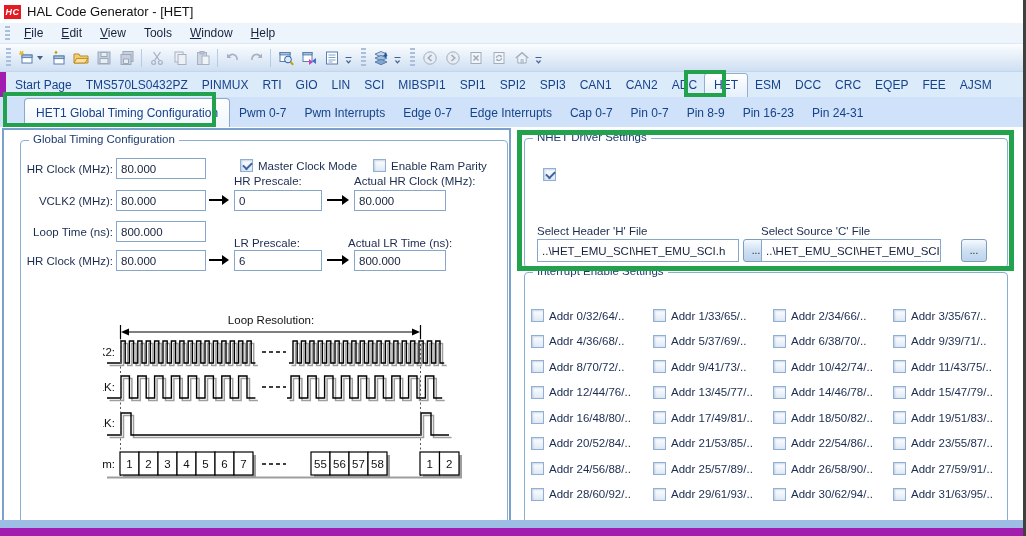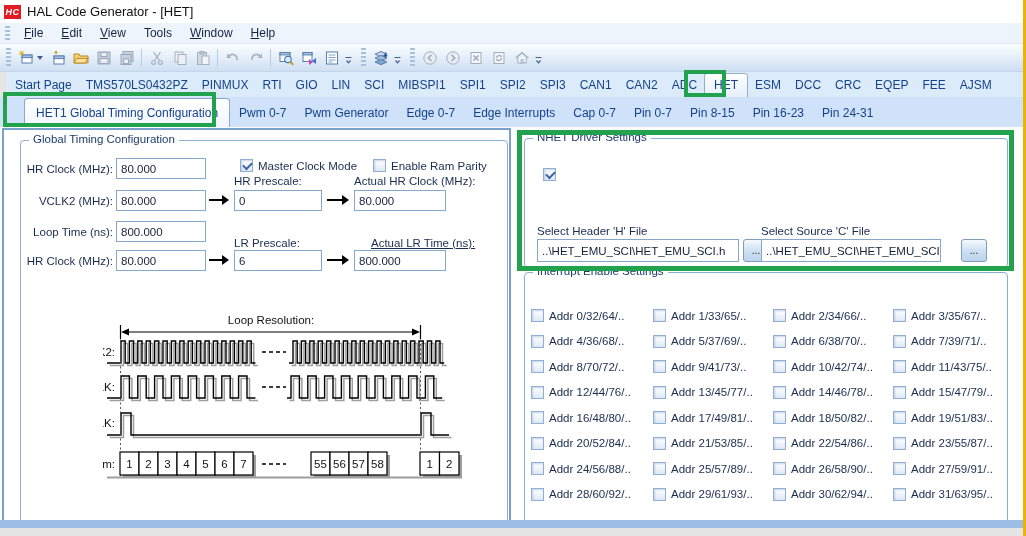--- a/index.html
+++ b/index.html
@@ -1,19 +1,19 @@
 <!DOCTYPE html>
 <html><head>
 <meta charset="utf-8">
 <style>
   * { margin:0; padding:0; box-sizing:border-box; }
   html,body { background:#6b86a8; }
   body { font-family:"Liberation Sans","DejaVu Sans",sans-serif; font-size:12px; color:#1b2c4f; }
-  .window { position:relative; width:1026px; height:536px; background:#e5e5e5; overflow:hidden;
-            border-right:3px solid #eab308; }
+  .window { position:relative; width:1026px; height:536px; background:#a21caf; overflow:hidden;
+            border-right:3px solid #404040; }
   
   .titlebar { position:absolute; left:0; top:0; width:100%; height:23px; background:#fff;
               display:flex; align-items:center; gap:6px; padding-left:4px; }
   .logo { width:17px; height:14px; background:#e31b23; color:#fff; font-style:italic; font-weight:bold;
           font-size:9px; display:flex; align-items:center; justify-content:center; letter-spacing:.5px; }
   .title-text { font-size:13px; color:#111; }
   
   .menubar { position:absolute; left:0; top:23px; width:100%; height:21px; background:#eef4fb;
              display:flex; align-items:center; gap:2px; padding-left:2px; border-bottom:1px solid #dde8f5;}
   .grip { width:5px; height:70%; margin:0 3px;
@@ -268,26 +268,26 @@
       <span class="dtab">DCC</span>
       <span class="dtab">CRC</span>
       <span class="dtab">EQEP</span>
       <span class="dtab">FEE</span>
       <span class="dtab">AJSM</span>
     </div>
 
   <div class="strip2" id="het-tabs">
       <span class="htab selected">HET1 Global Timing Configuration</span>
       <span class="htab">Pwm 0-7</span>
-      <span class="htab">Pwm Generator</span>
+      <span class="htab">Pwm Interrupts</span>
       <span class="htab">Edge 0-7</span>
       <span class="htab">Edge Interrupts</span>
       <span class="htab">Cap 0-7</span>
       <span class="htab">Pin 0-7</span>
-      <span class="htab">Pin 8-15</span>
+      <span class="htab">Pin 8-9</span>
       <span class="htab">Pin 16-23</span>
       <span class="htab">Pin 24-31</span>
     </div>
 
   <div class="content">
     <div class="left-panel">
       <div class="groupbox" style="left:16px; top:10px; width:488px; height:384px;">
         <span class="gb-caption">Global Timing Configuration</span>
 
         <span class="lab r" style="left:0; top:22px; width:92px;">HR Clock (MHz):</span>
@@ -309,21 +309,21 @@
         <input class="tfield" style="left: 95px; top: 49px; width: 90px;" value="80.000">
         <span class="harrow" style="left:188px; top:58px; width:18px;"></span>
         <input class="tfield" style="left: 213px; top: 49px; width: 88px;" value="0">
         <span class="harrow" style="left:306px; top:58px; width:20px;"></span>
         <input class="tfield" style="left: 333px; top: 49px; width: 92px;" value="80.000">
 
         <span class="lab r" style="left:0; top:85px; width:92px;">Loop Time (ns):</span>
         <input class="tfield" style="left: 95px; top: 80px; width: 90px;" value="800.000">
 
         <span class="lab" style="left:213px; top:96px;">LR Prescale:</span>
-        <span class="lab" style="left:350px; top:96px;text-decoration:underline;">Actual LR Time (ns):</span>
+        <span class="lab" style="left:327px; top:96px;">Actual LR Time (ns):</span>
 
         <span class="lab r" style="left:0; top:114px; width:92px;">HR Clock (MHz):</span>
         <input class="tfield" style="left: 95px; top: 109px; width: 90px;" value="80.000">
         <span class="harrow" style="left:188px; top:118px; width:18px;"></span>
         <input class="tfield" style="left: 213px; top: 109px; width: 88px;" value="6">
         <span class="harrow" style="left:306px; top:118px; width:20px;"></span>
         <input class="tfield" style="left: 333px; top: 109px; width: 92px;" value="800.000">
 
         <svg id="diagram-svg" viewBox="100 305 400 178" style="position:absolute; left:82px; top:167px; width:400px; height:178px;">
             <path d="M104.0,360 L118,360 L118.0,338 L122.2,338 L122.2,360 L126.4,360 L126.4,338 L130.6,338 L130.6,360 L134.8,360 L134.8,338 L139.0,338 L139.0,360 L143.2,360 L143.2,338 L147.4,338 L147.4,360 L151.6,360 L151.6,338 L155.8,338 L155.8,360 L160.0,360 L160.0,338 L164.2,338 L164.2,360 L168.4,360 L168.4,338 L172.6,338 L172.6,360 L176.8,360 L176.8,338 L181.0,338 L181.0,360 L185.2,360 L185.2,338 L189.4,338 L189.4,360 L193.6,360 L193.6,338 L197.8,338 L197.8,360 L202.0,360 L202.0,338 L206.2,338 L206.2,360 L210.4,360 L210.4,338 L214.6,338 L214.6,360 L218.8,360 L218.8,338 L223.0,338 L223.0,360 L227.2,360 L227.2,338 L231.4,338 L231.4,360 L235.6,360 L235.6,338 L239.8,338 L239.8,360 L244.0,360 L244.0,338 L248.2,338 L248.2,360 L252.4,360" fill="none" stroke="#9e9e9e" stroke-width="1.5" transform="translate(2.5,2.5)"></path>
@@ -433,21 +433,21 @@
           <label class="int-item">
             <span class="cb"></span>
             <span>Addr 5/37/69/..</span>
           </label>
           <label class="int-item">
             <span class="cb"></span>
             <span>Addr 6/38/70/..</span>
           </label>
           <label class="int-item">
             <span class="cb"></span>
-            <span>Addr 7/39/71/..</span>
+            <span>Addr 9/39/71/..</span>
           </label>
           <label class="int-item">
             <span class="cb"></span>
             <span>Addr 8/70/72/..</span>
           </label>
           <label class="int-item">
             <span class="cb"></span>
             <span>Addr 9/41/73/..</span>
           </label>
           <label class="int-item">

